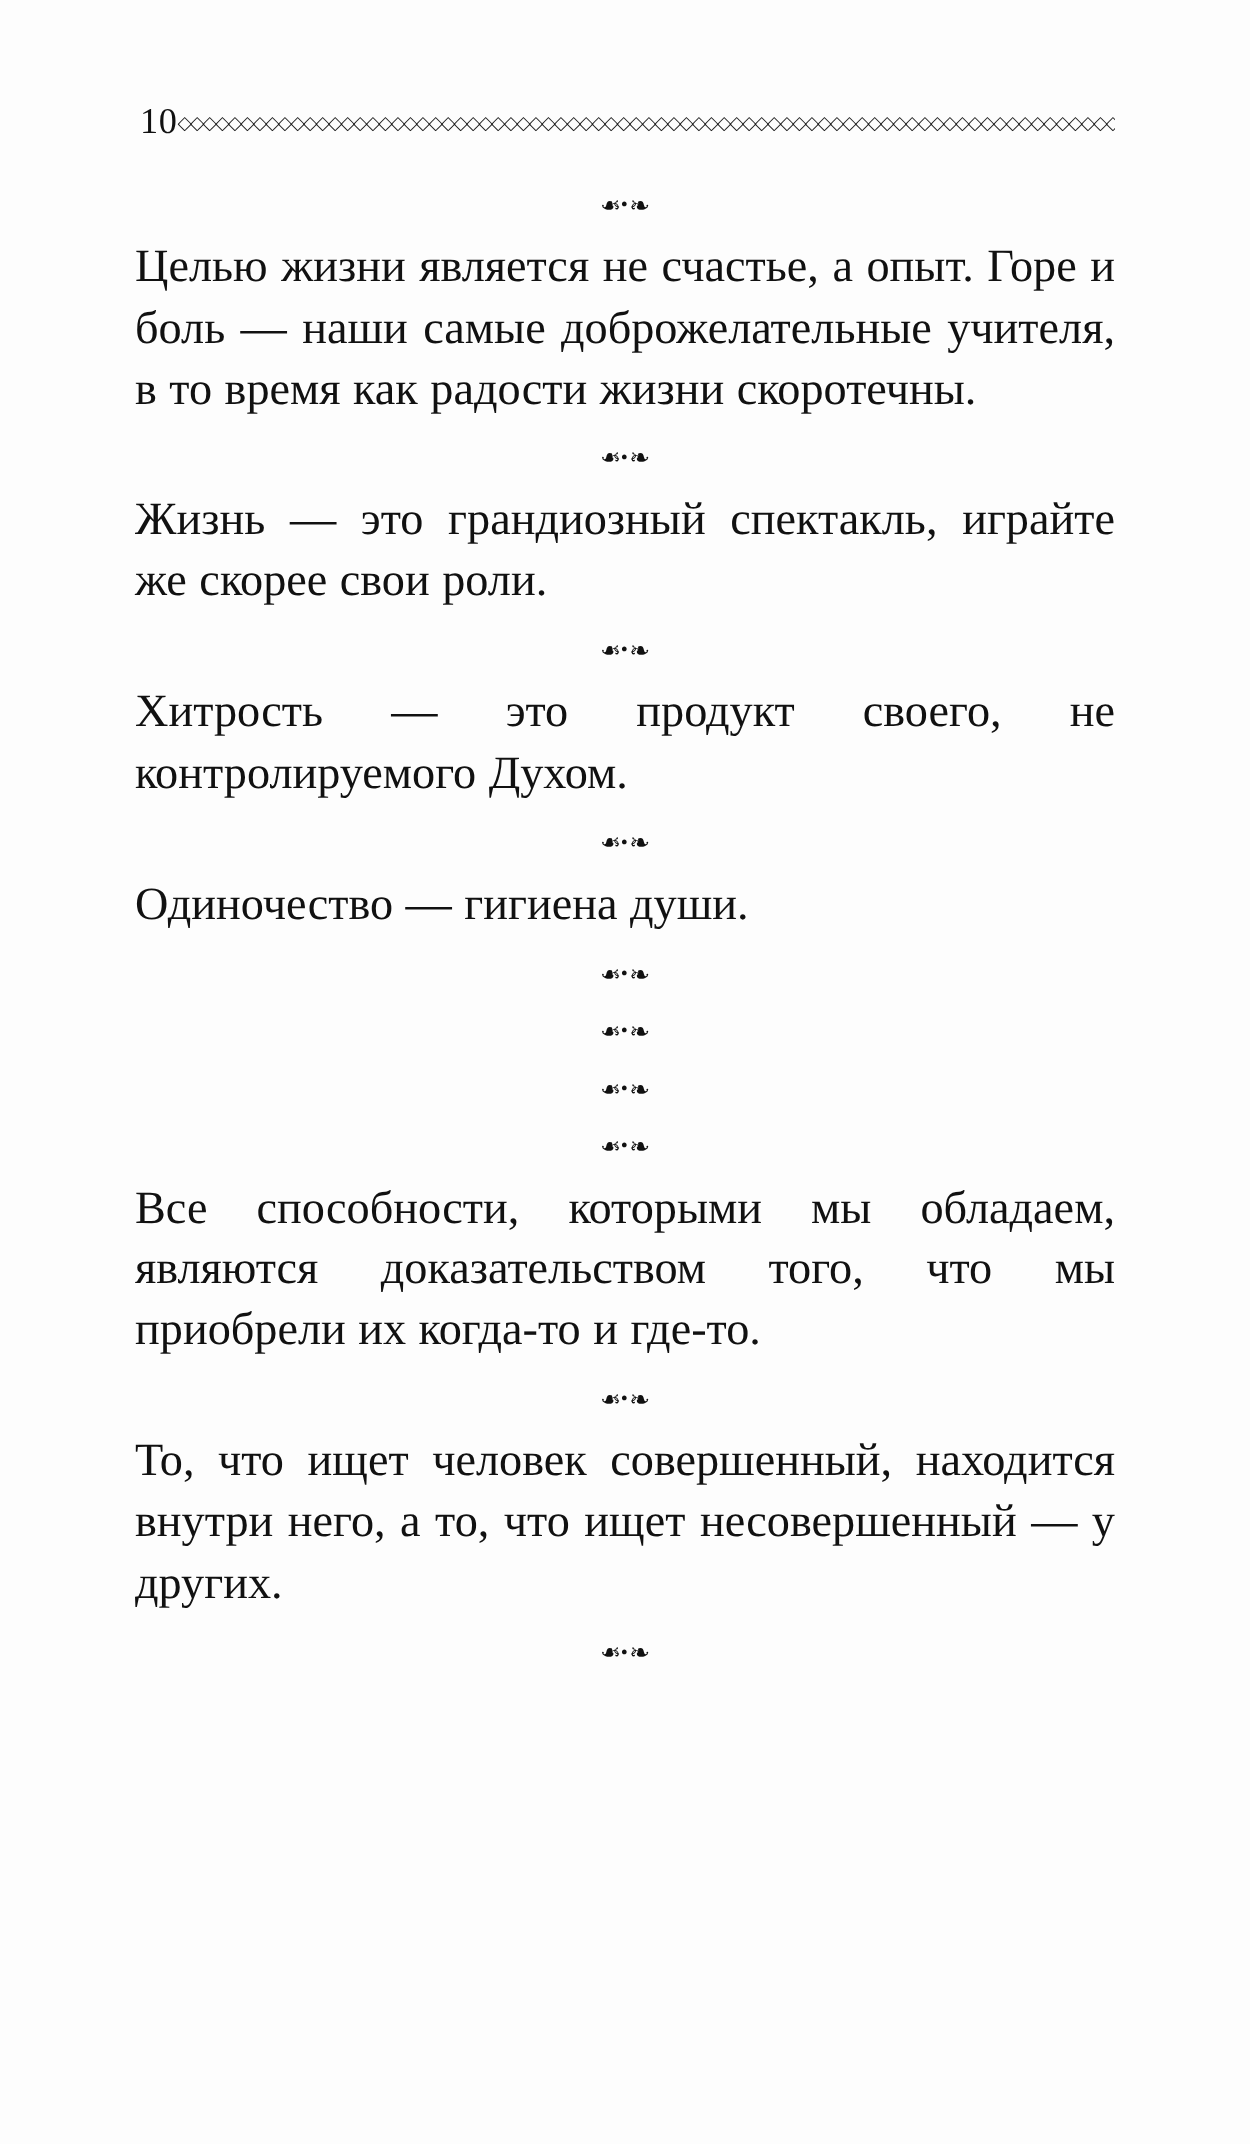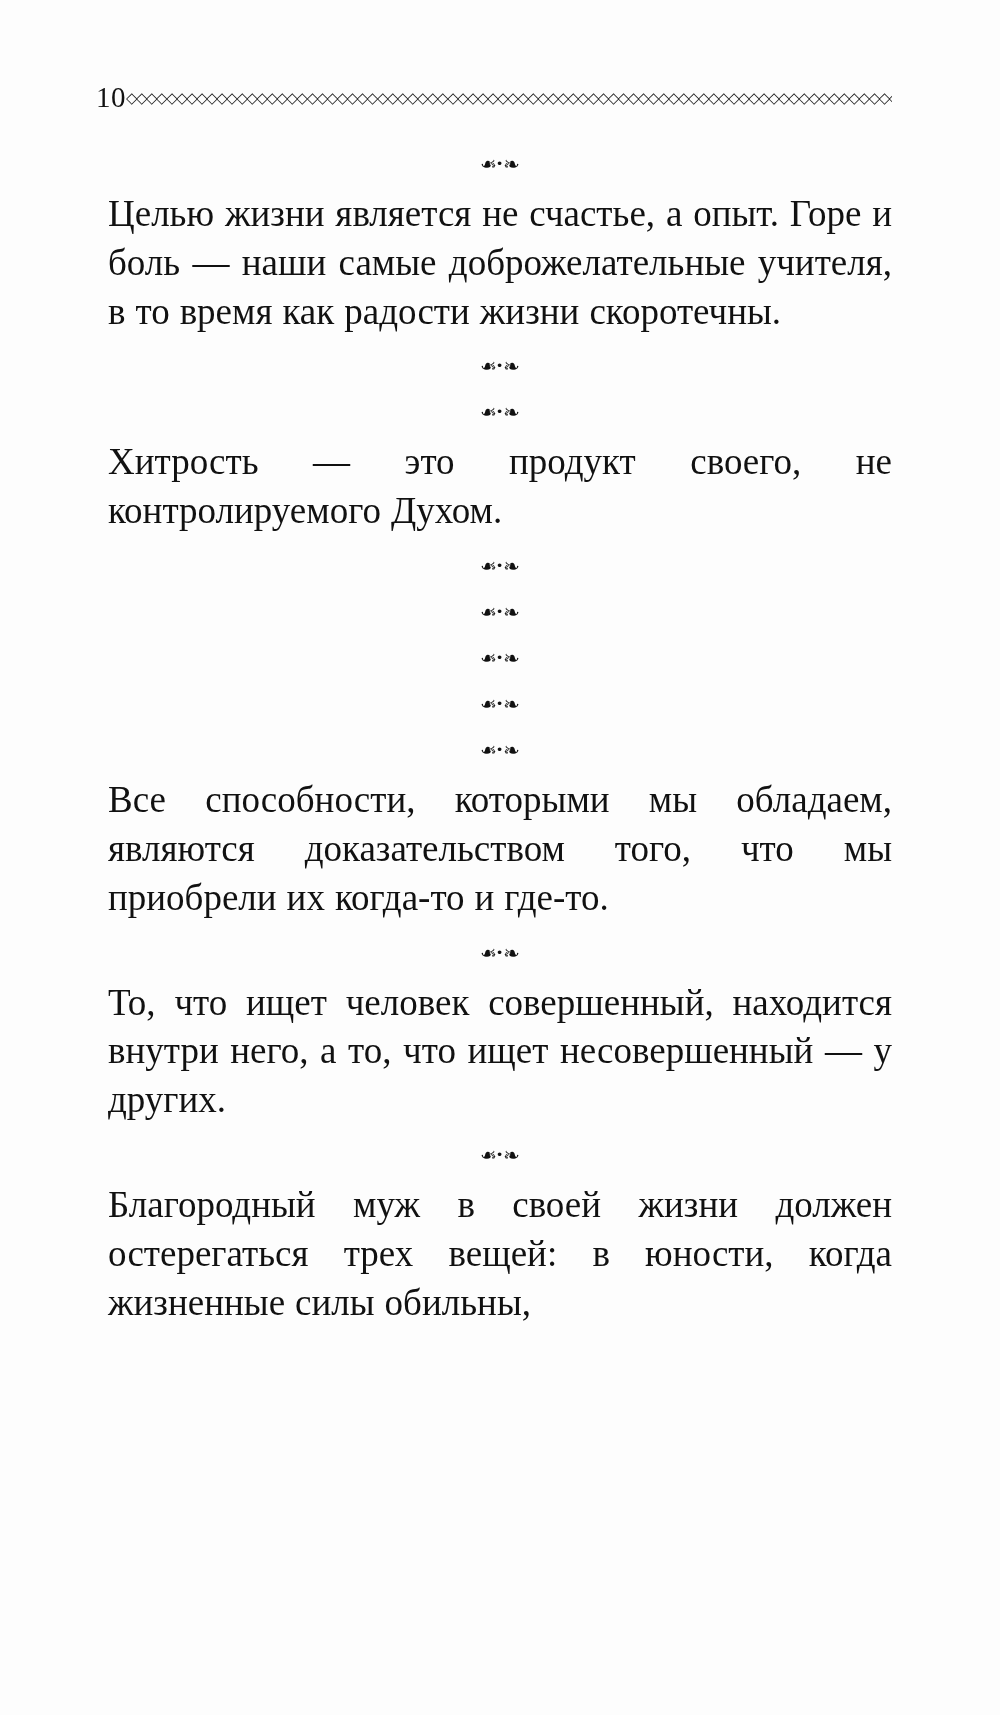--- a/index.html
+++ b/index.html
@@ -12,21 +12,21 @@
     width: 1000px;
     height: 1715px;
     background: #fdfdfd;
     font-family: "Liberation Serif", serif;
     color: #111111;
     overflow: hidden;
   }
   .page-header {
     position: absolute;
     top: 78px;
-    left: 96px;
+    left: 112px;
     right: 108px;
     height: 40px;
     display: flex;
     align-items: center;
   }
   .folio {
     font-family: "Liberation Serif", serif;
     font-size: 29px;
     font-weight: 400;
     letter-spacing: 0.5px;
@@ -103,29 +103,31 @@
   <div class="content">
 
     <div class="ornament">
       <span class="swirl-left">❧</span><span class="dot">•</span><span>❧</span>
     </div>
     <p class="quote">Целью жизни является не счастье, а опыт. Горе и боль — наши самые доброжелательные учителя, в то время как радости жизни скоротечны.</p>
 
     <div class="ornament">
       <span class="swirl-left">❧</span><span class="dot">•</span><span>❧</span>
     </div>
+    <p class="quote">Жизнь — это грандиозный спектакль, играйте же скорее свои роли.</p>
 
     <div class="ornament">
       <span class="swirl-left">❧</span><span class="dot">•</span><span>❧</span>
     </div>
     <p class="quote">Хитрость — это продукт своего, не контролируемого Духом.</p>
 
     <div class="ornament">
       <span class="swirl-left">❧</span><span class="dot">•</span><span>❧</span>
     </div>
+    <p class="quote short">Одиночество — гигиена души.</p>
 
     <div class="ornament">
       <span class="swirl-left">❧</span><span class="dot">•</span><span>❧</span>
     </div>
 
     <div class="ornament">
       <span class="swirl-left">❧</span><span class="dot">•</span><span>❧</span>
     </div>
 
     <div class="ornament">
@@ -138,16 +140,15 @@
     <p class="quote">Все способности, которыми мы обладаем, являются доказательством того, что мы приобрели их когда-то и где-то.</p>
 
     <div class="ornament">
       <span class="swirl-left">❧</span><span class="dot">•</span><span>❧</span>
     </div>
     <p class="quote">То, что ищет человек совершенный, находится внутри него, а то, что ищет несовершенный — у других.</p>
 
     <div class="ornament">
       <span class="swirl-left">❧</span><span class="dot">•</span><span>❧</span>
     </div>
-    <p class="quote last">Благородный муж в своей жизни должен остерегаться трех вещей: в юности, когда жизненные силы обильны,</p>
 
   </div>
 </div>
 
 </body></html>

